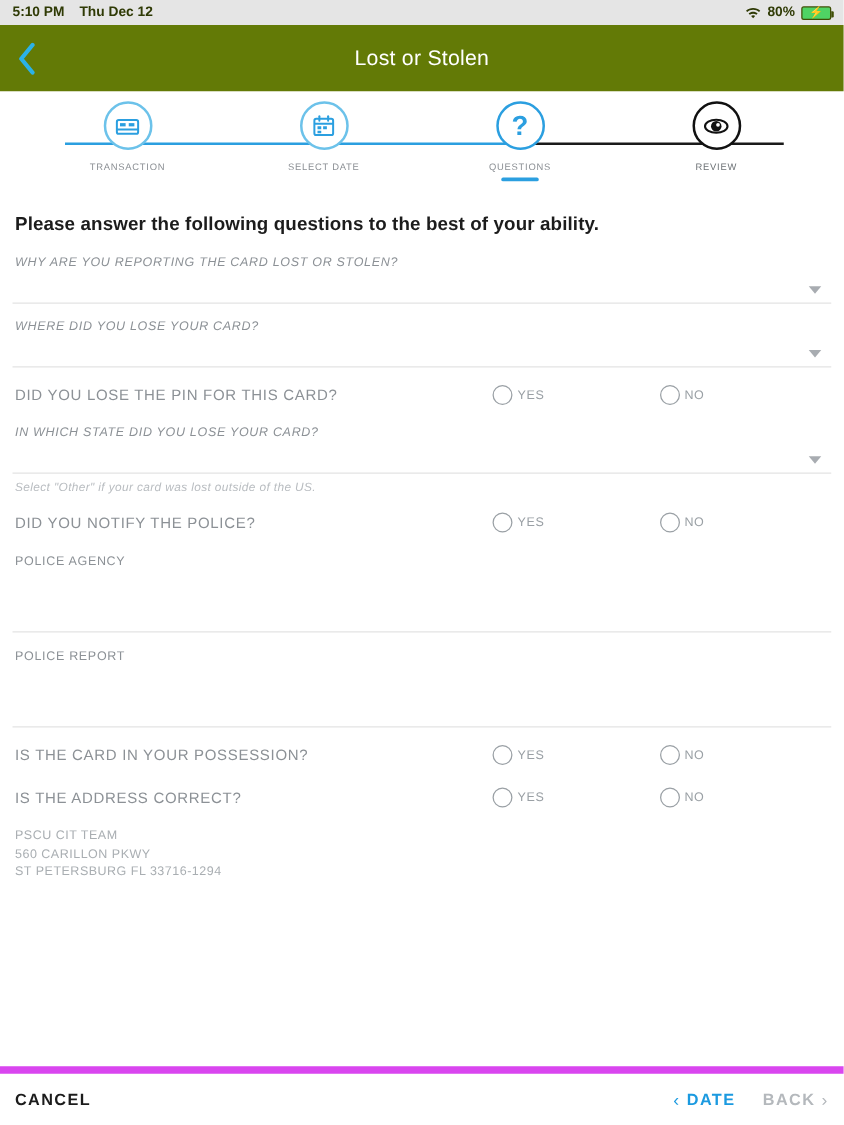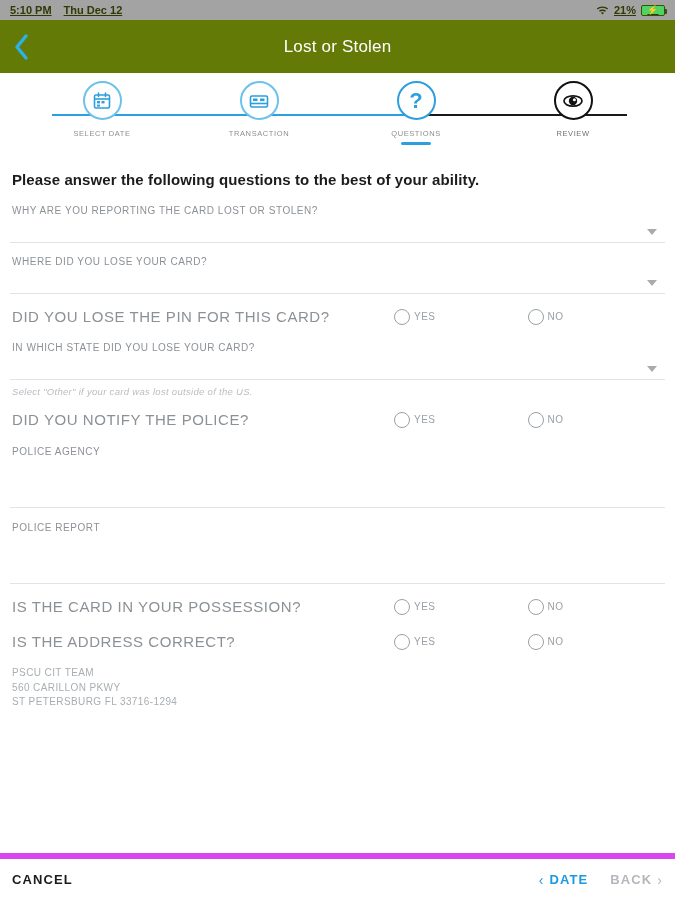--- a/index.html
+++ b/index.html
@@ -6,24 +6,24 @@
   html, body {
     width: 675px; height: 900px;
     font-family: "Liberation Sans", sans-serif;
     background: #ffffff;
     overflow: hidden;
   }
   .screen { position: relative; width: 675px; height: 900px; background: #fff; }
 
   
   .statusbar {
-    height: 20px; background: #a3a3a3;
+    height: 20px; background: #e5e5e5;
     display: flex; 
     padding: 0 10px; color: #2f3a05;
-    font-size: 11px; font-weight: bold; text-decoration: underline;
+    font-size: 11px; font-weight: bold;
   }
   .sb-left { display: flex; align-items: center; gap: 12px; }
   .sb-right { margin-left: auto; display: flex; align-items: center; gap: 5px; }
   .wifi-icon { display: inline-block; width: 13px; height: 10px; position: relative; }
   .wifi-icon svg { display: block; }
   .battery {
     width: 24px; height: 11px; border: 1px solid #3f4e05;
     border-radius: 2px; background: #4fd364; position: relative;
     display: flex; align-items: center; justify-content: center;
   }
@@ -81,21 +81,21 @@
   }
   .qmark { font-size: 22px; font-weight: bold; color: #2b9fe0; line-height: 1; }
 
   
   .content { padding: 0 10px; }
   .intro {
     font-size: 15px; font-weight: bold; color: #1c1c1c;
     margin: 12px 0 4px 2px; letter-spacing: .1px;
   }
 
-  .field { position: relative; border-bottom: 1px solid #e3e3e3; }
+  .field { position: relative; border-bottom: 1px solid #e3e3e3; font-style: italic; }
   .field-label {
     font-size: 10px; color: #8c9196; letter-spacing: .55px;
     text-transform: uppercase; padding: 13px 0 0 2px;
   }
   .field-input {
     height: 26px; font-size: 12px; color: #333; padding-left: 2px;
     display: flex; align-items: center;
   }
   .caret {
     position: absolute; right: 8px; bottom: 7px;
@@ -106,21 +106,21 @@
   .helper {
     font-size: 9.5px; color: #b9bdc1; font-style: italic;
     padding: 6px 0 0 2px; letter-spacing: .3px;
   }
 
   .radio-row {
     display: flex; align-items: center;
     padding: 14px 0 4px 2px; min-height: 32px;
   }
   .radio-question {
-    font-size: 15px; color: #8c9196; letter-spacing: .55px;
+    font-size: 12px; color: #8c9196; letter-spacing: .55px;
     text-transform: uppercase; flex: 0 0 382px;
   }
   .radio-opt { display: flex; align-items: center; gap: 4px; cursor: pointer; }
   .radio-opt.no { margin-left: 92px; }
   .radio-circle {
     width: 16px; height: 16px; border-radius: 50%;
     border: 1.5px solid #9aa0a5; background: #fff;
   }
   .radio-text {
     font-size: 10px; color: #9aa0a5; letter-spacing: .5px; text-transform: uppercase;
@@ -164,68 +164,68 @@
       <span>Thu Dec 12</span>
     </div>
     <div class="sb-right">
       <span class="wifi-icon">
         <svg width="13" height="10" viewBox="0 0 13 10">
           <path d="M6.5 1.4C4.3 1.4 2.3 2.2 0.8 3.5l1 1.1C3.1 3.5 4.7 2.8 6.5 2.8s3.4 0.7 4.7 1.8l1-1.1C10.7 2.2 8.7 1.4 6.5 1.4z" fill="#2f3a05"></path>
           <path d="M6.5 4.4c-1.4 0-2.6 0.5-3.6 1.3l1 1.1c0.7-0.6 1.6-0.9 2.6-0.9s1.9 0.3 2.6 0.9l1-1.1C9.1 4.9 7.9 4.4 6.5 4.4z" fill="#2f3a05"></path>
           <path d="M6.5 7.2c-0.6 0-1.2 0.2-1.6 0.6l1.6 1.8 1.6-1.8C7.7 7.4 7.1 7.2 6.5 7.2z" fill="#2f3a05"></path>
         </svg>
       </span>
-      <span>21%</span>
+      <span>80%</span>
       <span class="battery">
         <span class="bolt">⚡</span>
       </span>
     </div>
   </div>
 
   <div class="navbar">
     <div class="back-chevron">
       <svg width="15" height="26" viewBox="0 0 15 26">
         <polyline points="12,2 3,13 12,24" fill="none" stroke="#2bb2e8" stroke-width="3.4" stroke-linecap="round" stroke-linejoin="round"></polyline>
       </svg>
     </div>
     <div class="nav-title">Lost or Stolen</div>
   </div>
 
   <div class="stepper">
     <div class="step-line line-a"></div>
     <div class="step-line line-b"></div>
     <div class="steps">
+
+      <div class="step done">
+        <div class="step-circle">
+          <svg width="22" height="20" viewBox="0 0 22 20">
+            <rect x="2.5" y="5" width="17" height="11" rx="1.5" fill="none" stroke="#2b9fe0" stroke-width="1.6"></rect>
+            <line x1="2.5" y1="12.5" x2="19.5" y2="12.5" stroke="#2b9fe0" stroke-width="1.6"></line>
+            <rect x="5" y="7.5" width="4.5" height="2.6" fill="#2b9fe0"></rect>
+            <rect x="12" y="7.5" width="4.5" height="2.6" fill="#2b9fe0"></rect>
+          </svg>
+        </div>
+        <div class="step-label">TRANSACTION</div>
+      </div>
 
       <div class="step done">
         <div class="step-circle">
           <svg width="20" height="20" viewBox="0 0 20 20">
             <rect x="2.5" y="4" width="15" height="13" rx="1.5" fill="none" stroke="#2b9fe0" stroke-width="1.6"></rect>
             <line x1="2.5" y1="8" x2="17.5" y2="8" stroke="#2b9fe0" stroke-width="1.6"></line>
             <line x1="6.5" y1="2" x2="6.5" y2="5.5" stroke="#2b9fe0" stroke-width="1.6" stroke-linecap="round"></line>
             <line x1="13.5" y1="2" x2="13.5" y2="5.5" stroke="#2b9fe0" stroke-width="1.6" stroke-linecap="round"></line>
             <rect x="5" y="10" width="3" height="2.4" fill="#2b9fe0"></rect>
             <rect x="9.5" y="10" width="3" height="2.4" fill="#2b9fe0"></rect>
             <rect x="5" y="13.6" width="3" height="2" fill="#2b9fe0"></rect>
           </svg>
         </div>
         <div class="step-label">SELECT DATE</div>
       </div>
 
-      <div class="step done">
-        <div class="step-circle">
-          <svg width="22" height="20" viewBox="0 0 22 20">
-            <rect x="2.5" y="5" width="17" height="11" rx="1.5" fill="none" stroke="#2b9fe0" stroke-width="1.6"></rect>
-            <line x1="2.5" y1="12.5" x2="19.5" y2="12.5" stroke="#2b9fe0" stroke-width="1.6"></line>
-            <rect x="5" y="7.5" width="4.5" height="2.6" fill="#2b9fe0"></rect>
-            <rect x="12" y="7.5" width="4.5" height="2.6" fill="#2b9fe0"></rect>
-          </svg>
-        </div>
-        <div class="step-label">TRANSACTION</div>
-      </div>
-
       <div class="step active">
         <div class="step-circle">
           <span class="qmark">?</span>
         </div>
         <div class="step-label">QUESTIONS</div>
         <div class="step-underline"></div>
       </div>
 
       <div class="step todo">
         <div class="step-circle">

